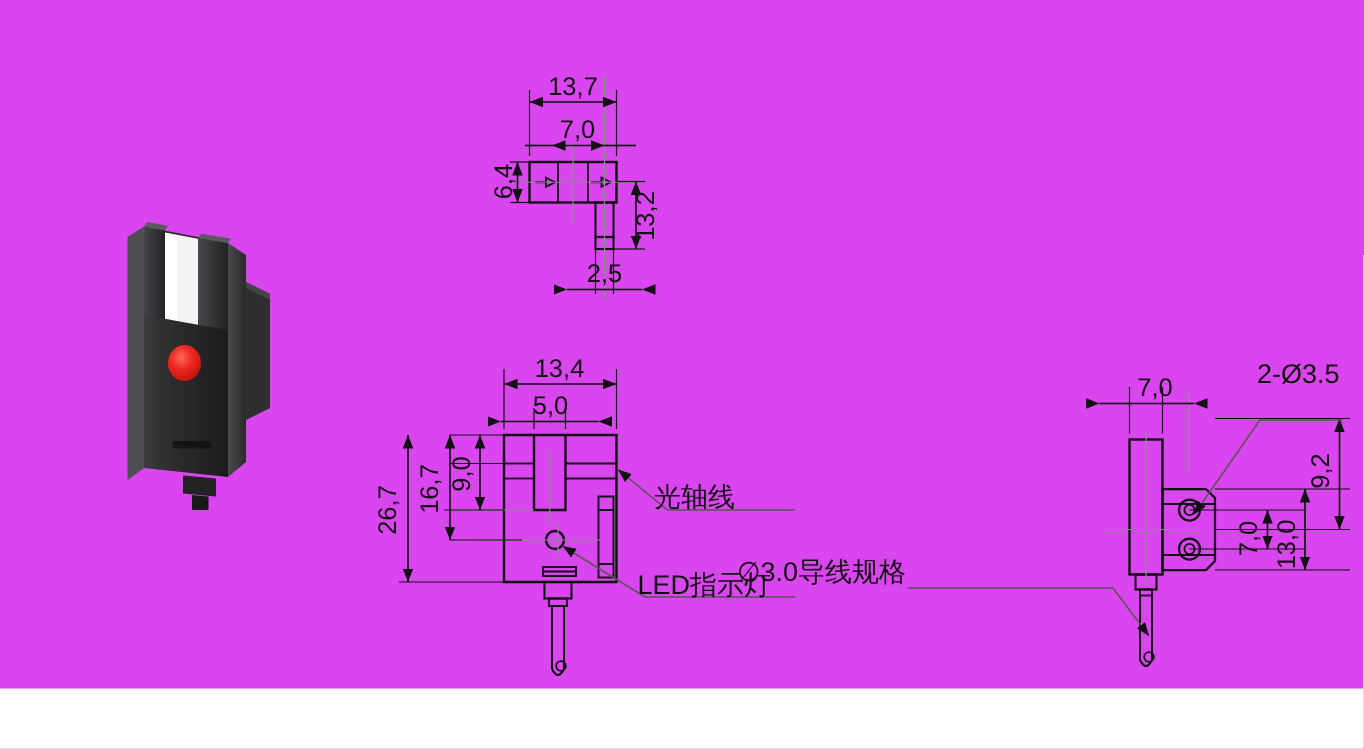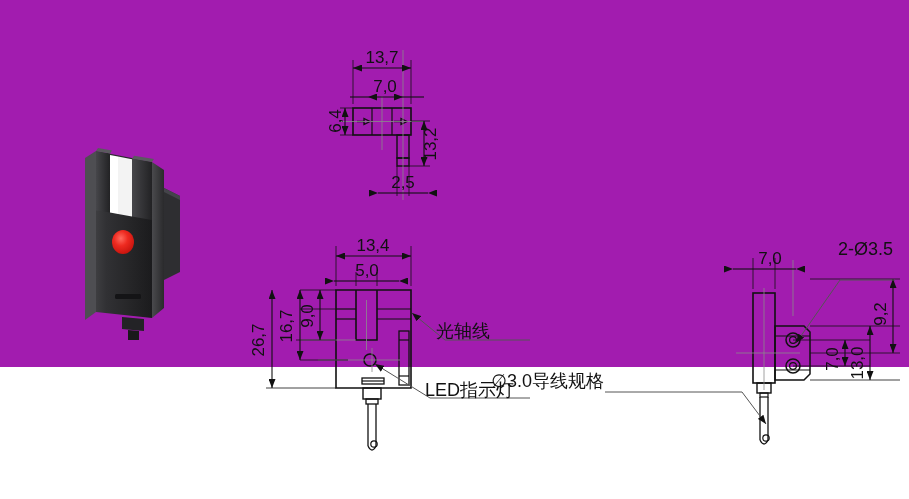--- a/index.html
+++ b/index.html
@@ -12,22 +12,22 @@
     height: 499px;
     position: relative;
     overflow: hidden;
     font-family: "Liberation Sans", sans-serif;
     color: #000000;
   }
   #sheet {
     position: absolute;
     left: 0; top: 0;
     width: 909px;
-    height: 367px;
-    background: #a21caf;
+    height: 459px;
+    background: #d946ef;
   }
   svg.dwg {
     position: absolute;
     left: 0; top: 0;
     width: 909px;
     height: 499px;
   }
   .dimtext {
     font-family: "Liberation Sans", sans-serif;
     font-size: 17px;

